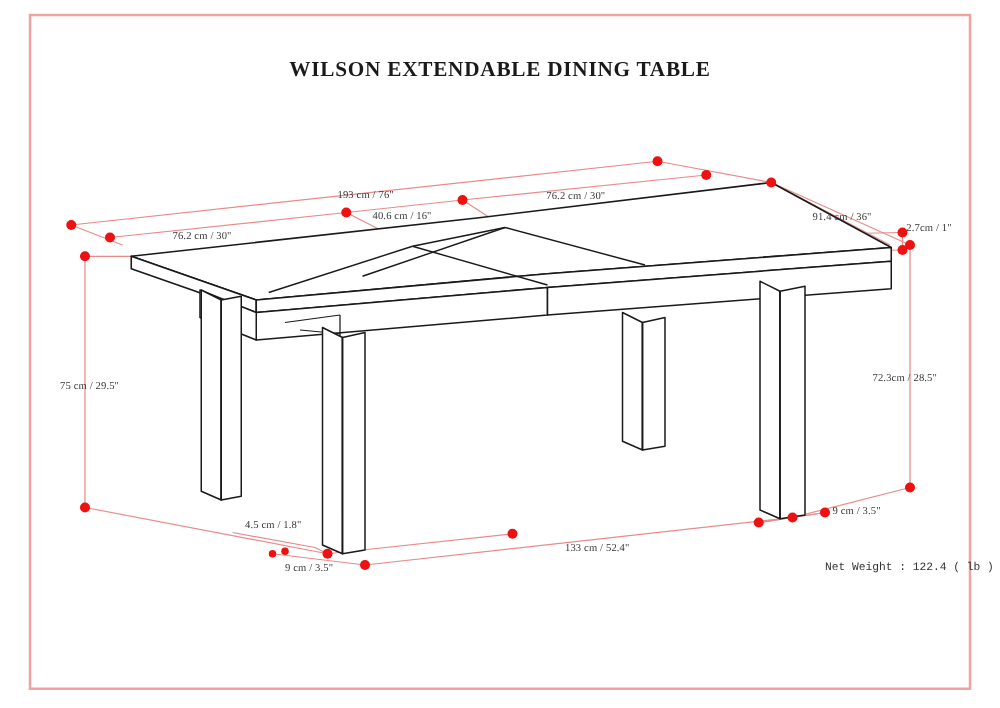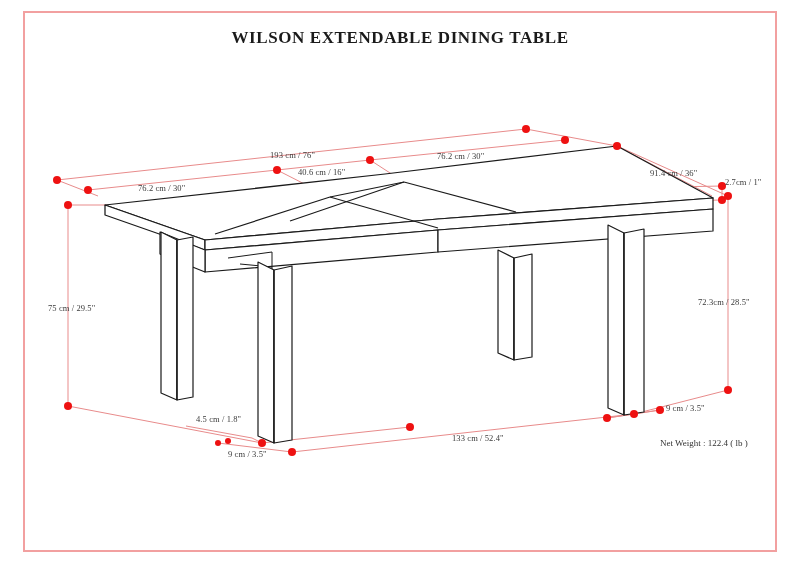--- a/index.html
+++ b/index.html
@@ -21,21 +21,21 @@
     top: 11px;
     width: 754px;
     height: 541px;
     border: 2px solid #f2a0a0;
     box-sizing: border-box;
     pointer-events: none;
   }
   #title {
     position: absolute;
     left: 0;
-    top: 28px;
+    top: 46px;
     width: 800px;
     text-align: center;
     font-size: 17px;
     font-weight: bold;
     letter-spacing: 0.6px;
     color: #1a1a1a;
     font-family: "Liberation Serif", "DejaVu Serif", serif;
   }
   #drawing {
     position: absolute;
@@ -54,24 +54,24 @@
   }
   .dimlabel.two-line {
     white-space: normal;
     width: 52px;
     line-height: 1.25;
     text-align: left;
   }
   #netweight {
     position: absolute;
     left: 660px;
-    top: 438px;
+    top: 449px;
     font-size: 9px;
     color: #333333;
-    font-family: Liberation Serif, serif;
+    font-family: Liberation Mono, monospace;
     white-space: nowrap;
   }
 </style>
 </head>
 <body>
 
 <div id="page">
 
   <div id="frame"></div>
 

